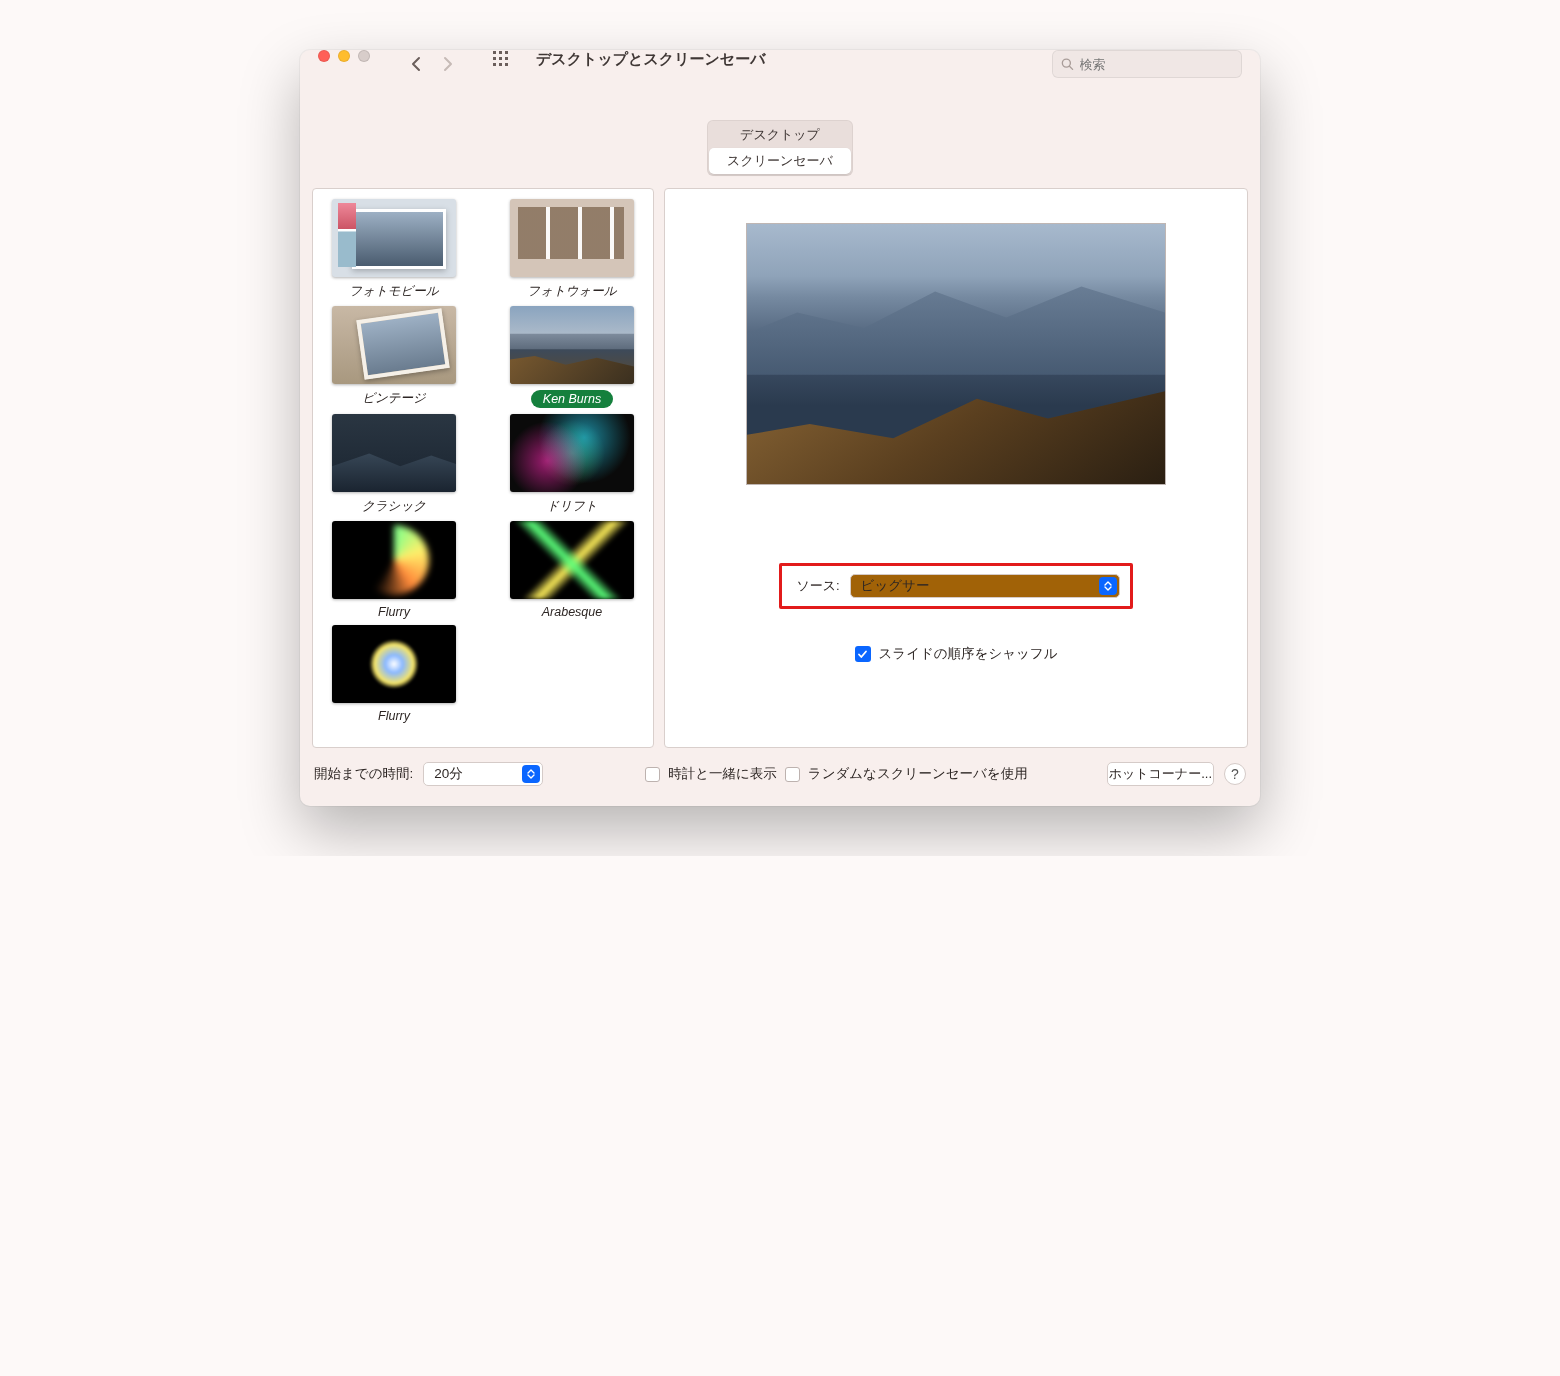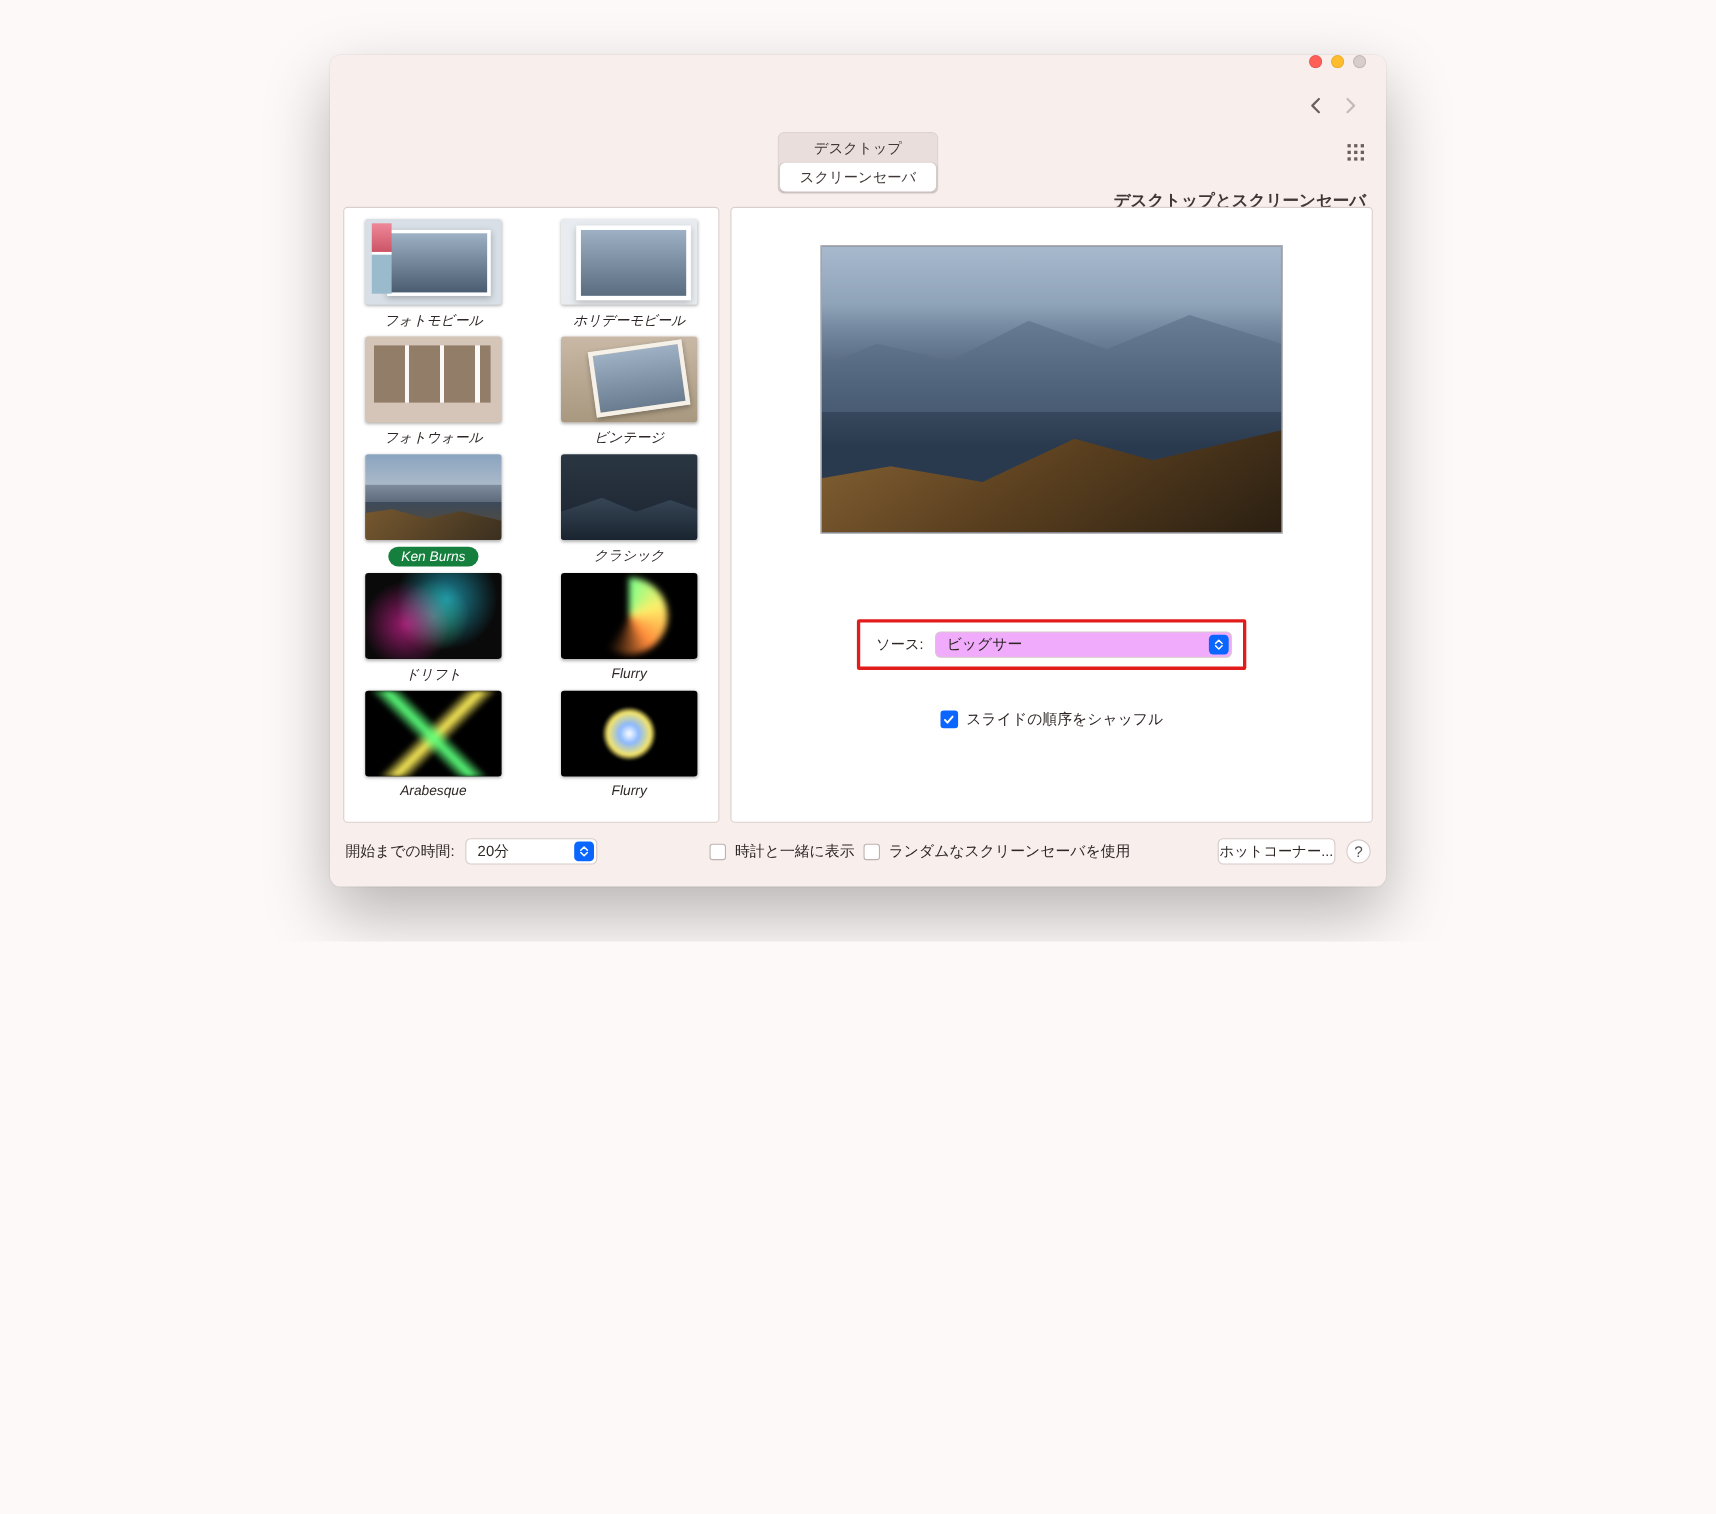--- a/index.html
+++ b/index.html
@@ -12,25 +12,24 @@
 }
 .window {
   width: 960px;
   background: #f8efed;
   border-radius: 10px;
   box-shadow: 0 25px 60px rgba(0,0,0,0.28), 0 0 0 1px rgba(0,0,0,0.04);
   overflow: hidden;
 }
 .titlebar {
   display: flex;
-  align-items: flex-end;
+  align-items: flex-start;
   height: 52px;
   padding: 0 18px;
   gap: 20px;
-  flex-direction: column;
 }
 .traffic { display:flex; gap:8px; }
 .tl { width:12px; height:12px; border-radius:50%; }
 .tl.red { background:#ff5f57; border:0.5px solid rgba(0,0,0,.08);}
 .tl.yellow { background:#ffbd2e; border:0.5px solid rgba(0,0,0,.08);}
 .tl.green { background:#d8cdca; border:0.5px solid rgba(0,0,0,.1);}
 .nav-btns { display:flex; gap:4px; margin-left:12px;}
 .nav { width:28px; height:28px; display:flex;align-items:center;justify-content:center; color:#6b5e5b; border-radius:6px;}
 .nav.disabled{color:#c6bab6;}
 .grid-icon{ margin-left:10px; color:#6b5e5b;}
@@ -45,21 +44,21 @@
 .left-panel{ width:342px; height:560px; background:#fff; border:1px solid #d9cfcc; border-radius:4px; overflow:auto; padding:10px 6px;}
 .ss-grid{ display:grid; grid-template-columns:1fr 1fr; gap:6px 28px;font-style:italic;}
 .ss-item{ display:flex; flex-direction:column; align-items:center; gap:6px;}
 .thumb{ width:124px; height:78px; border-radius:3px; background:#333; box-shadow:0 1px 3px rgba(0,0,0,.3); position:relative; overflow:hidden;}
 .ss-label{ font-size:12.5px; color:#2d2624;}
 .ss-label.sel{ background:#15803d; color:#fff; padding:2px 12px; border-radius:10px; font-weight:500;}
 .right-panel{ flex:1; height:560px; background:#fff; border:1px solid #d9cfcc; border-radius:4px; display:flex; flex-direction:column; align-items:center; padding:34px 28px 20px;}
 .preview{ width:420px; height:262px; border:1px solid #bfb6b3; background:#6c7b8a; position:relative; overflow:hidden;}
 .source-row{ margin-top:78px; display:flex;align-items:center; gap:10px; border:3px solid #e21b1b; padding:8px 10px 8px 14px; border-radius:2px;}
 .source-label{ font-size:13px; color:#2d2624;}
-.source-sel{ width:270px; height:24px; background:#f0abfc; border:1px solid #d5cbc8; border-radius:5px; display:flex;align-items:center;justify-content:space-between; padding:0 2px 0 10px; font-size:13.5px; color:#2d2624;}
+.source-sel{ width:270px; height:24px; background:#a16207; border:1px solid #d5cbc8; border-radius:5px; display:flex;align-items:center;justify-content:space-between; padding:0 2px 0 10px; font-size:13.5px; color:#2d2624;}
 .sel-knob{ width:18px; height:18px; background:#0a66ff; border-radius:4px; display:flex;flex-direction:column;align-items:center;justify-content:center; gap:0;}
 .sel-knob svg{display:block;}
 .shuffle-row{ margin-top:36px; display:flex;align-items:center; gap:8px; font-size:13.5px; color:#2d2624;}
 .checkbox{ width:16px; height:16px; background:#0a66ff; border-radius:3px; display:flex;align-items:center;justify-content:center;}
 .bottom{ display:flex; align-items:center; gap:14px; padding:8px 14px 20px;}
 .bottom-left{ display:flex;align-items:center; gap:10px; font-size:13.5px; color:#2d2624;}
 .start-sel{ width:120px; height:24px; background:#fff; border:1px solid #d5cbc8; border-radius:5px; display:flex;align-items:center;justify-content:space-between;padding:0 2px 0 10px; font-size:13.5px;}
 .bottom-mid{ display:flex;flex-direction:row; gap:8px; margin-left:88px;}
 .chk-row{ display:flex;align-items:center; gap:8px; font-size:13.5px; color:#2d2624;}
 .chkbox-empty{ width:15px;height:15px; background:#fff;border:1px solid #bdb2af; border-radius:3px;}
@@ -150,24 +149,20 @@
   </div>
 
   <div class="content">
     <div class="left-panel">
       <div class="ss-grid">
         <div class="ss-item">
           <div class="thumb mobile"></div>
           <span class="ss-label">フォトモビール</span>
         </div>
         <div class="ss-item">
-          <div class="thumb holmobile"></div>
-          <span class="ss-label">ホリデーモビール</span>
-        </div>
-        <div class="ss-item">
           <div class="thumb photowall"></div>
           <span class="ss-label">フォトウォール</span>
         </div>
         <div class="ss-item">
           <div class="thumb vintage"></div>
           <span class="ss-label">ビンテージ</span>
         </div>
         <div class="ss-item">
           <div class="thumb mountain"></div>
           <span class="ss-label sel">Ken Burns</span>

